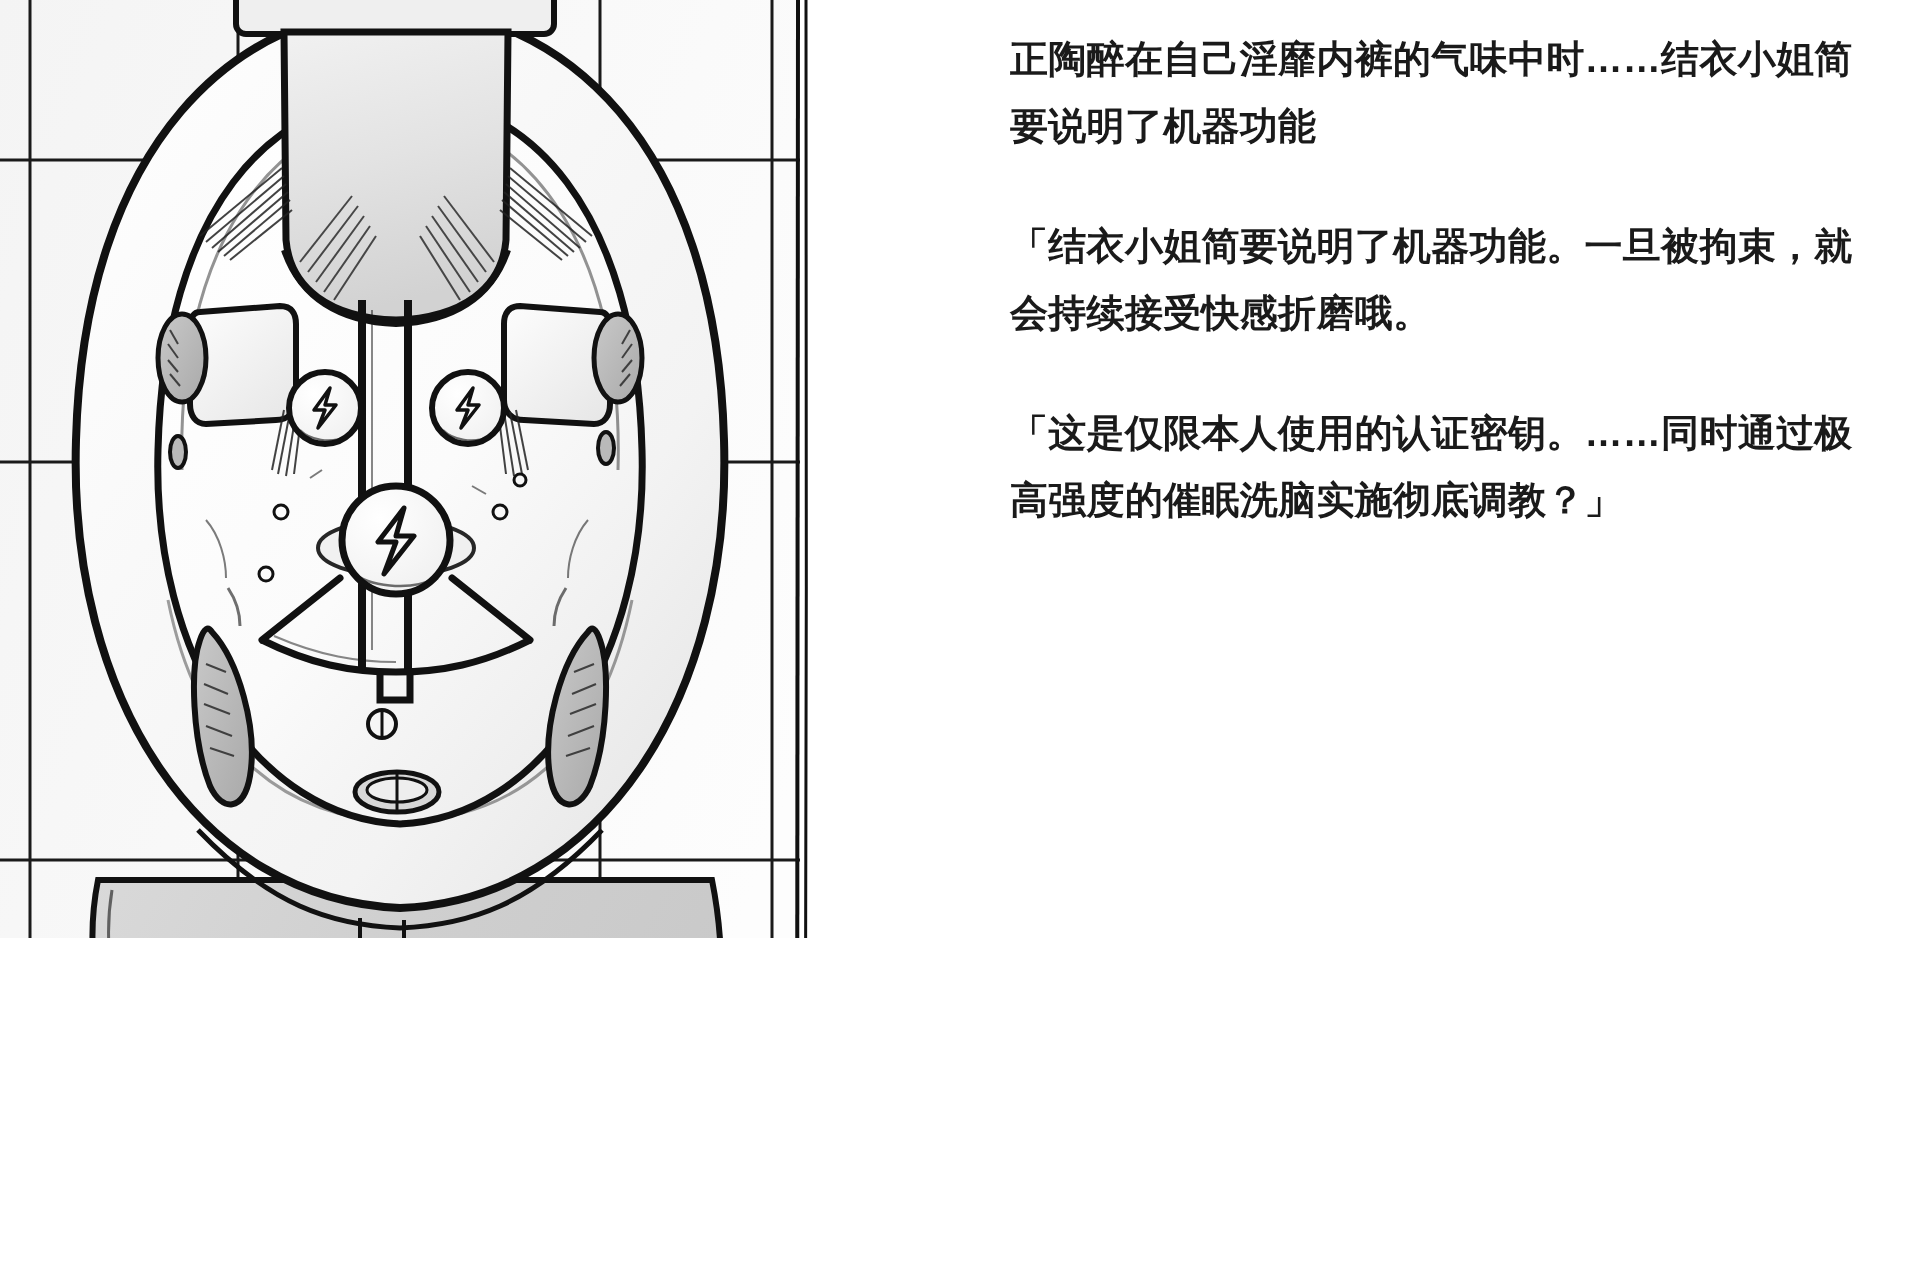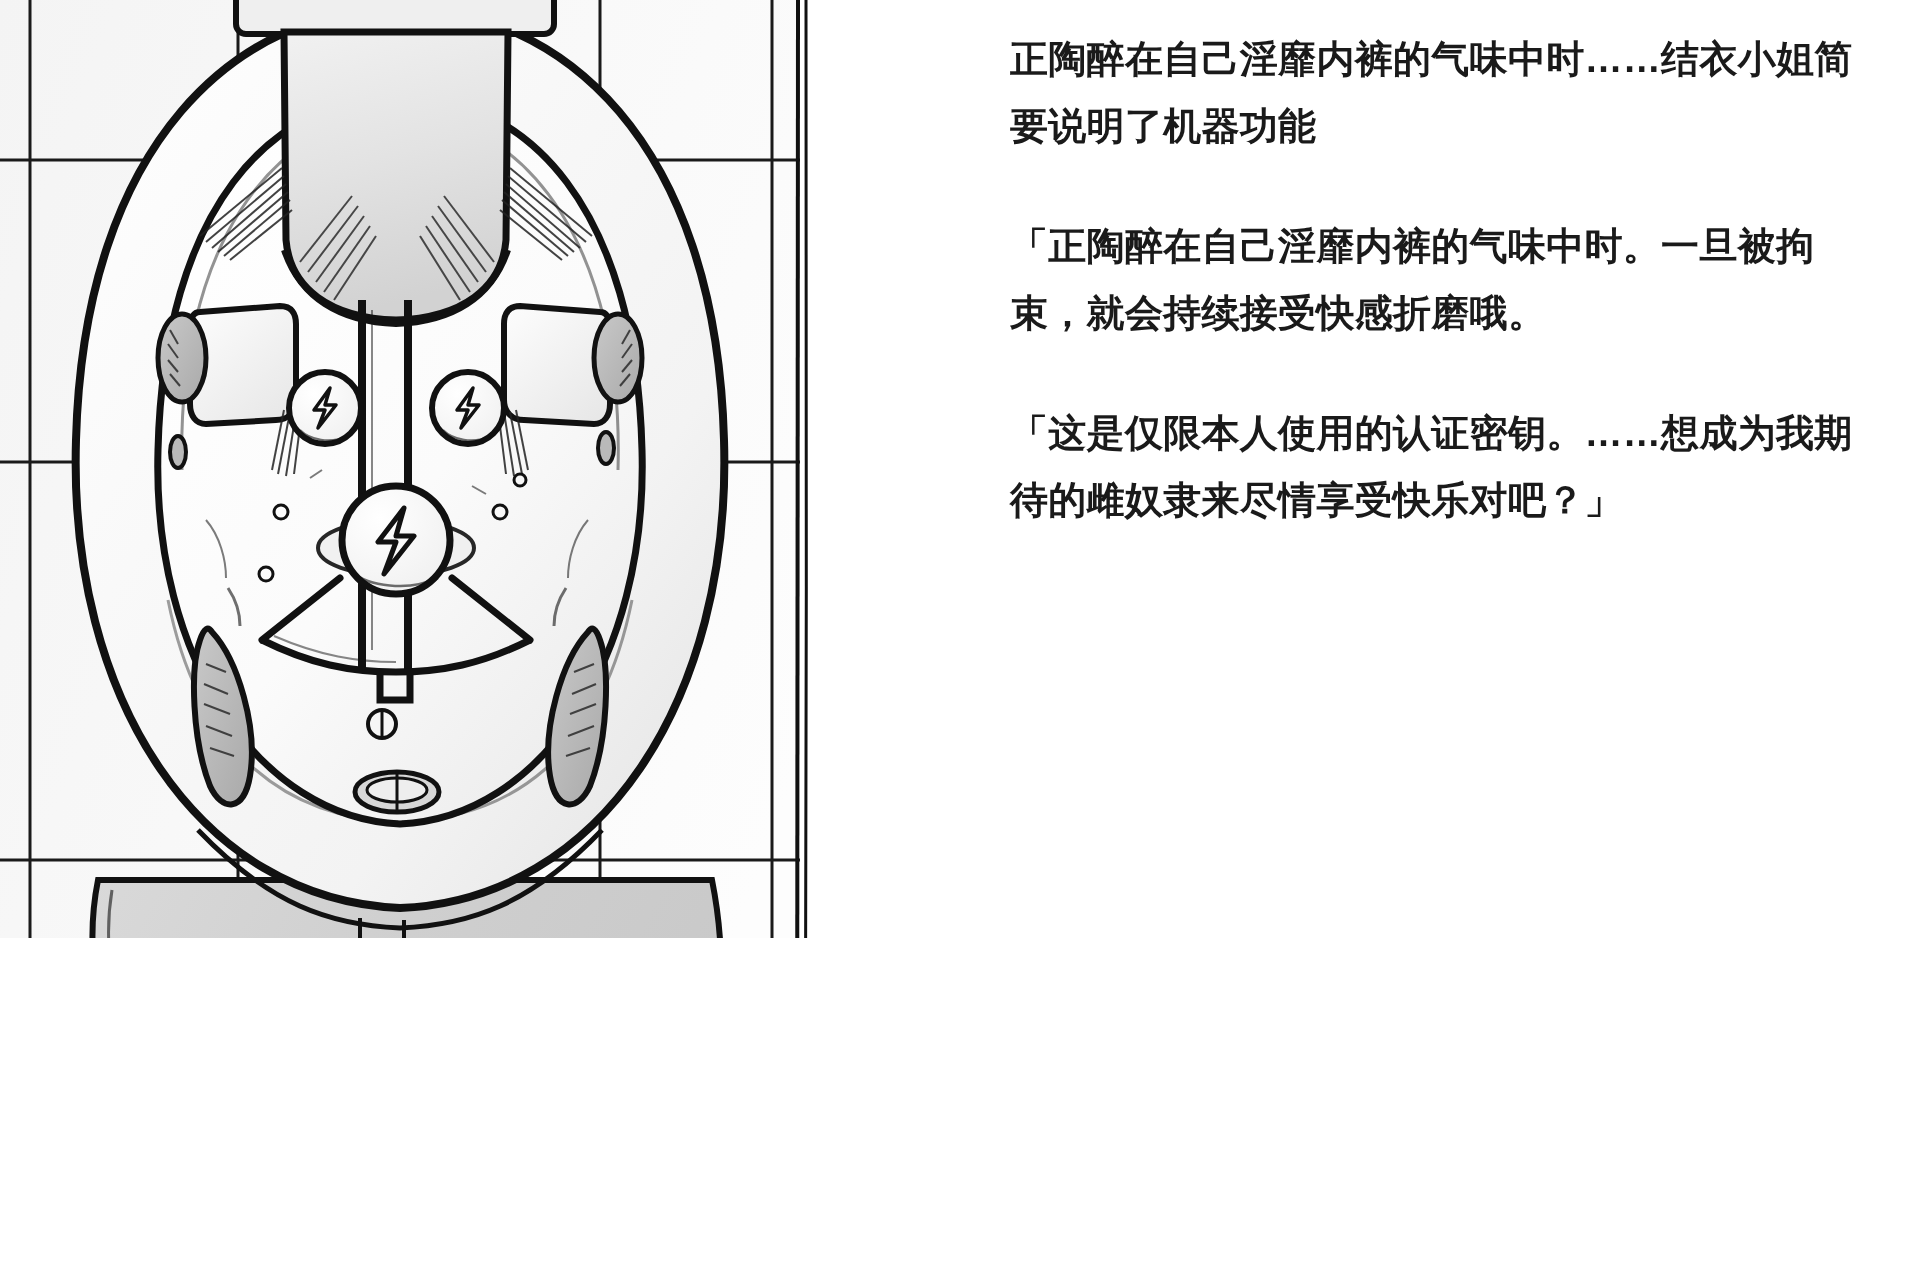--- a/index.html
+++ b/index.html
@@ -305,17 +305,17 @@
 
   <div id="panel-divider">
     <svg width="14" height="1280" viewBox="0 0 14 1280" xmlns="http://www.w3.org/2000/svg">
       <path d="M3 0 C5 300 4 700 2 1280" stroke="#111111" stroke-width="4" fill="none"></path>
       <path d="M11 0 C12 400 11 900 10 1280" stroke="#111111" stroke-width="3" fill="none"></path>
     </svg>
   </div>
 
   <div id="text-column">
     <p class="para">正陶醉在自己淫靡内裤的气味中时……结衣小姐简要说明了机器功能</p>
-    <p class="para">「正陶醉在自己淫靡内裤的气味中时。一旦被拘束，就会持续接受快感折磨哦。</p>
-    <p class="para">「这是仅限本人使用的认证密钥。……想成为我期待的雌奴隶来尽情享受快乐对吧？」</p>
+    <p class="para">「结衣小姐简要说明了机器功能。一旦被拘束，就会持续接受快感折磨哦。</p>
+    <p class="para">「这是仅限本人使用的认证密钥。……同时通过极高强度的催眠洗脑实施彻底调教？」</p>
   </div>
 
 </div>
 
 </body></html>

